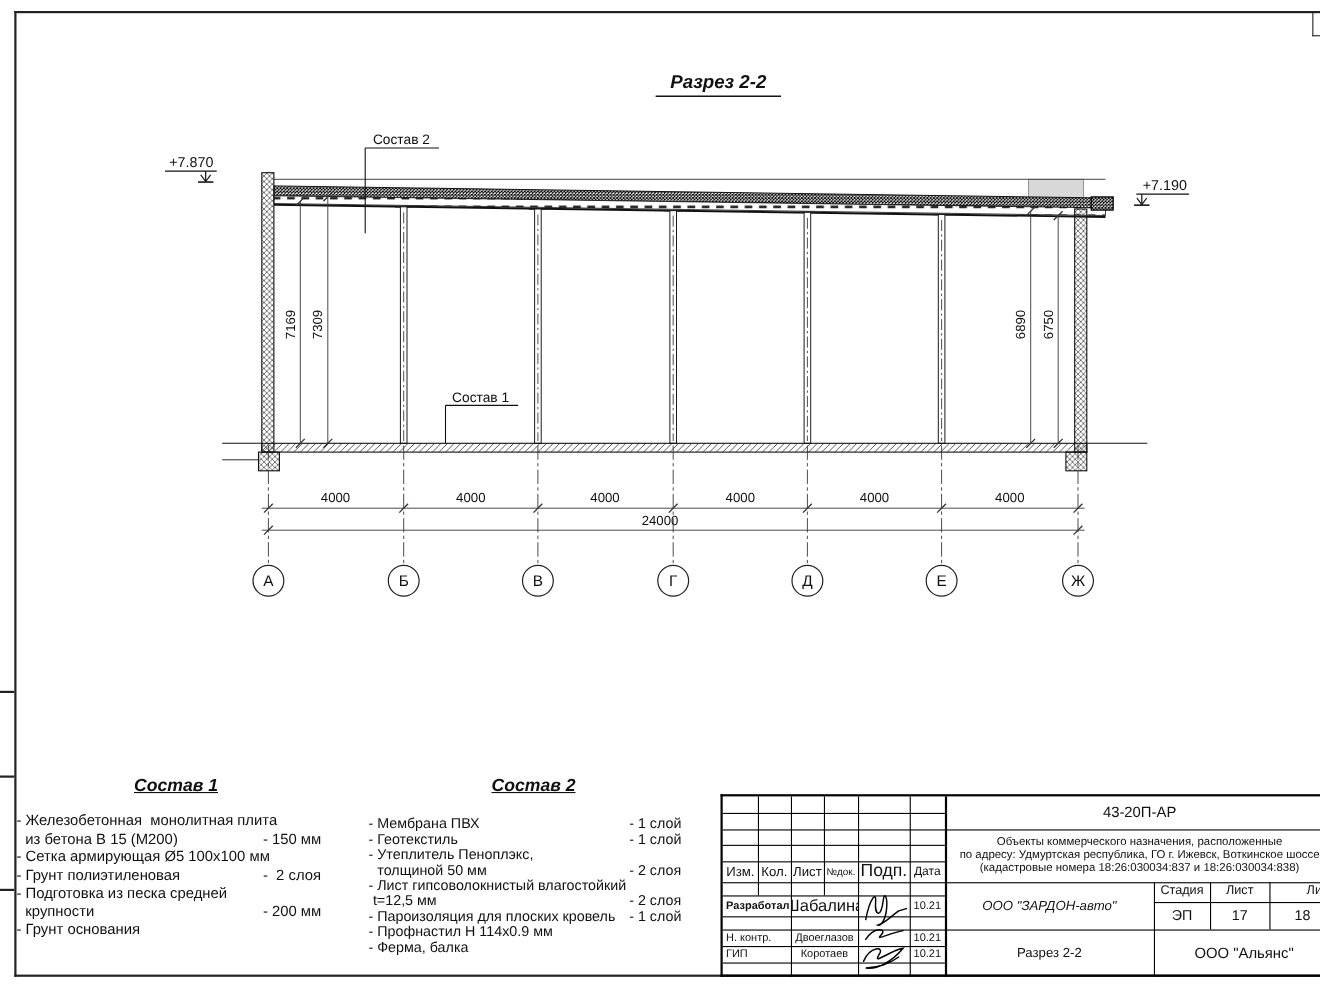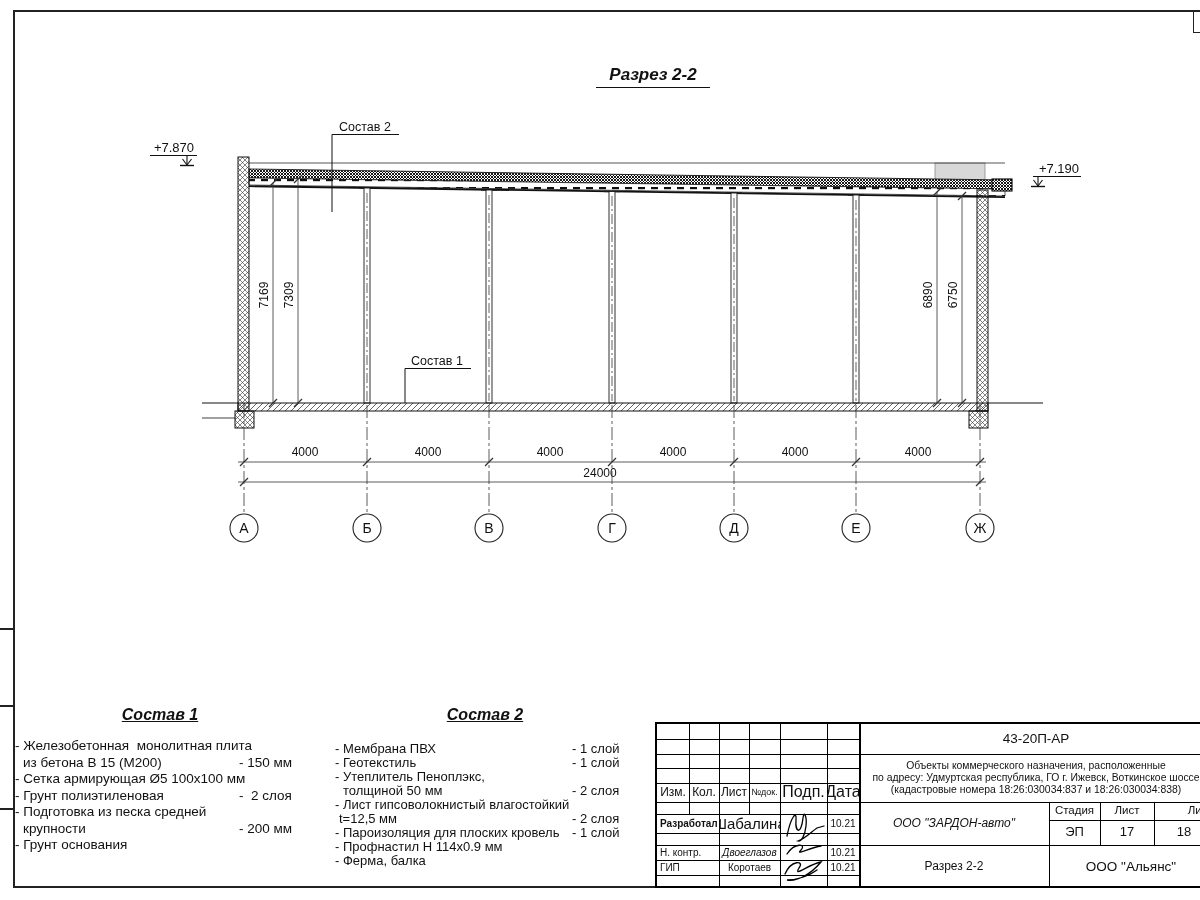--- a/index.html
+++ b/index.html
@@ -265,27 +265,27 @@
   <div class="hl" style="left:0;top:136px;width:202px;"></div>
   <div class="hl" style="left:0;top:151px;width:202px;"></div>
   <div class="hl" style="left:202px;top:30px;width:354px;"></div>
   <div class="hl" style="left:392px;top:96px;width:164px;"></div>
 
   <div class="cell" style="left:0;top:59px;width:32px;height:19px;font-size:12px;">Изм.</div>
   <div class="cell" style="left:32px;top:59px;width:30px;height:19px;font-size:12px;">Кол.</div>
   <div class="cell" style="left:62px;top:59px;width:30px;height:19px;font-size:12px;">Лист</div>
   <div class="cell" style="left:92px;top:59px;width:31px;height:19px;font-size:9px;">№док.</div>
   <div class="cell" style="left:123px;top:59px;width:47px;height:19px;font-size:16px;">Подп.</div>
-  <div class="cell" style="left:170px;top:59px;width:32px;height:19px;font-size:16px;">Дата</div>
+  <div class="cell" style="left:170px;top:59px;width:32px;height:19px;font-size:11px;">Дата</div>
 
   <div class="cell left" style="left:3px;top:90px;width:59px;height:19px;font-size:10px;font-weight:bold;">Разработал</div>
   <div class="cell" style="left:62px;top:90px;width:61px;height:19px;font-size:15px;">Шабалина</div>
   <div class="cell" style="left:170px;top:90px;width:32px;height:19px;font-size:10px;">10.21</div>
   <div class="cell left" style="left:3px;top:121px;width:59px;height:15px;font-size:10px;">Н. контр.</div>
-  <div class="cell" style="left:62px;top:121px;width:61px;height:15px;font-size:10px;font-style:italic;">Двоеглазов</div>
+  <div class="cell" style="left:62px;top:121px;width:61px;height:15px;font-size:10px;">Двоеглазов</div>
   <div class="cell" style="left:170px;top:121px;width:32px;height:15px;font-size:10px;">10.21</div>
   <div class="cell left" style="left:3px;top:136px;width:59px;height:15px;font-size:10px;">ГИП</div>
   <div class="cell" style="left:62px;top:136px;width:61px;height:15px;font-size:10px;">Коротаев</div>
   <div class="cell" style="left:170px;top:136px;width:32px;height:15px;font-size:10px;">10.21</div>
 
   <svg class="sig-svg" style="left:124px;top:82px;" width="46" height="38" viewBox="0 0 46 38">
     <path d="M6,30 C10,10 16,4 15,14 C14,26 20,30 22,12 C23,4 26,10 25,20 C24,30 20,36 17,35 C24,33 30,26 36,22 L43,20" fill="none" stroke="#000" stroke-width="1.3" stroke-linecap="round"></path>
   </svg>
   <svg class="sig-svg" style="left:122px;top:114px;" width="50" height="48" viewBox="0 0 50 48">
     <path d="M8,16 C16,4 28,6 22,12 C16,18 30,10 42,8" fill="none" stroke="#000" stroke-width="1.3" stroke-linecap="round"></path>

